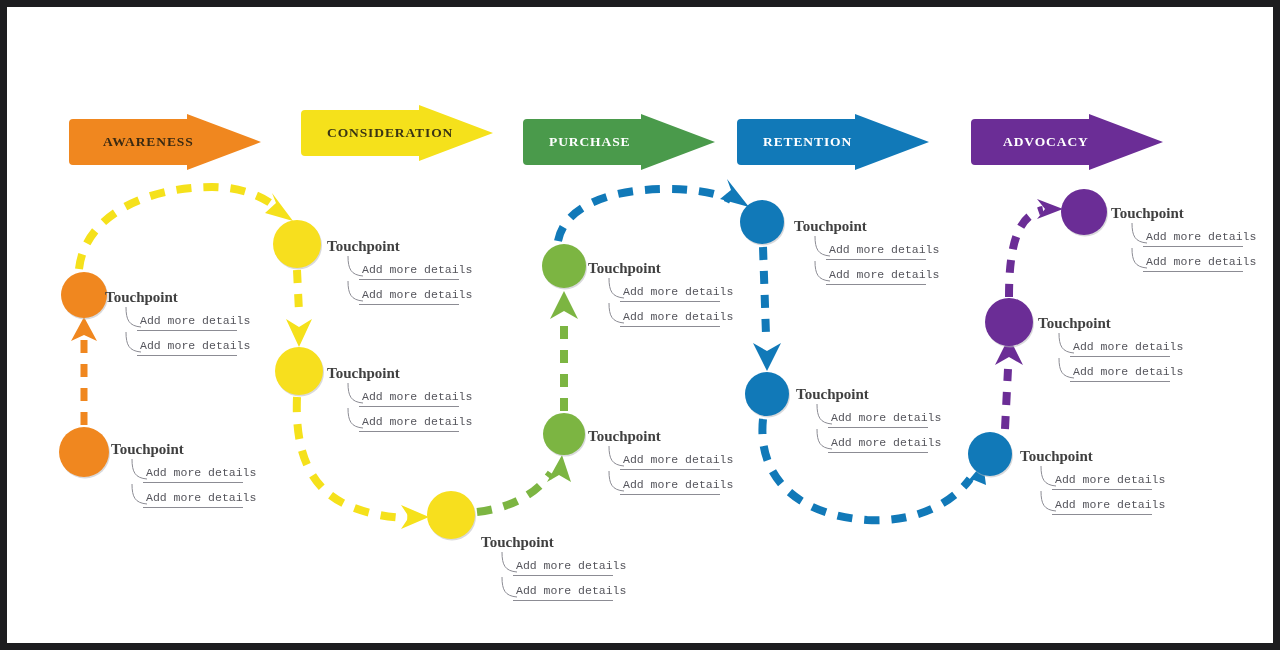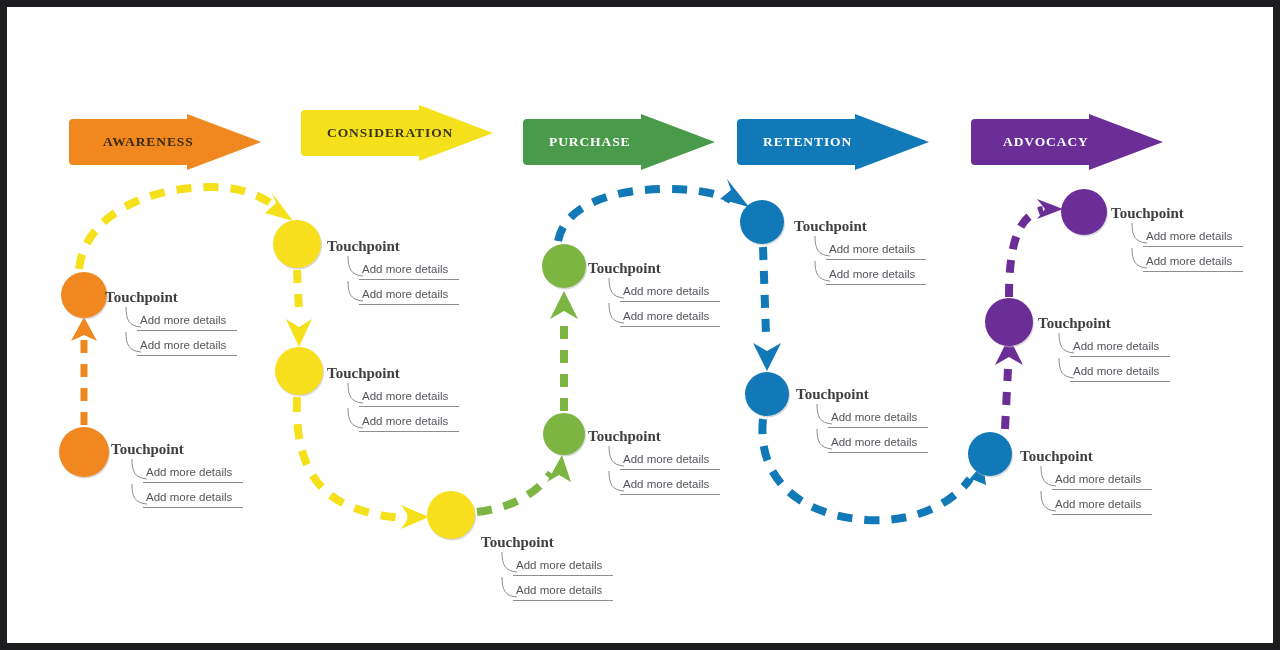--- a/index.html
+++ b/index.html
@@ -56,21 +56,21 @@
   .tp-detail-wrap {
     position: relative;
     margin-top: 4px;
     padding-left: 18px;
   }
   .tp-detail {
     position: relative;
     height: 25px;
   }
   .tp-detail-text {
-    font-family: Liberation Sans, sans-serif;
+    font-family: Liberation Mono, monospace;
     font-size: 11.5px;
     color: #55555c;
     white-space: nowrap;
     padding: 0 4px 2px 17px;
     display: inline-block;
   }
   .tp-detail-rule {
     position: absolute;
     left: 14px;
     bottom: 4px;

